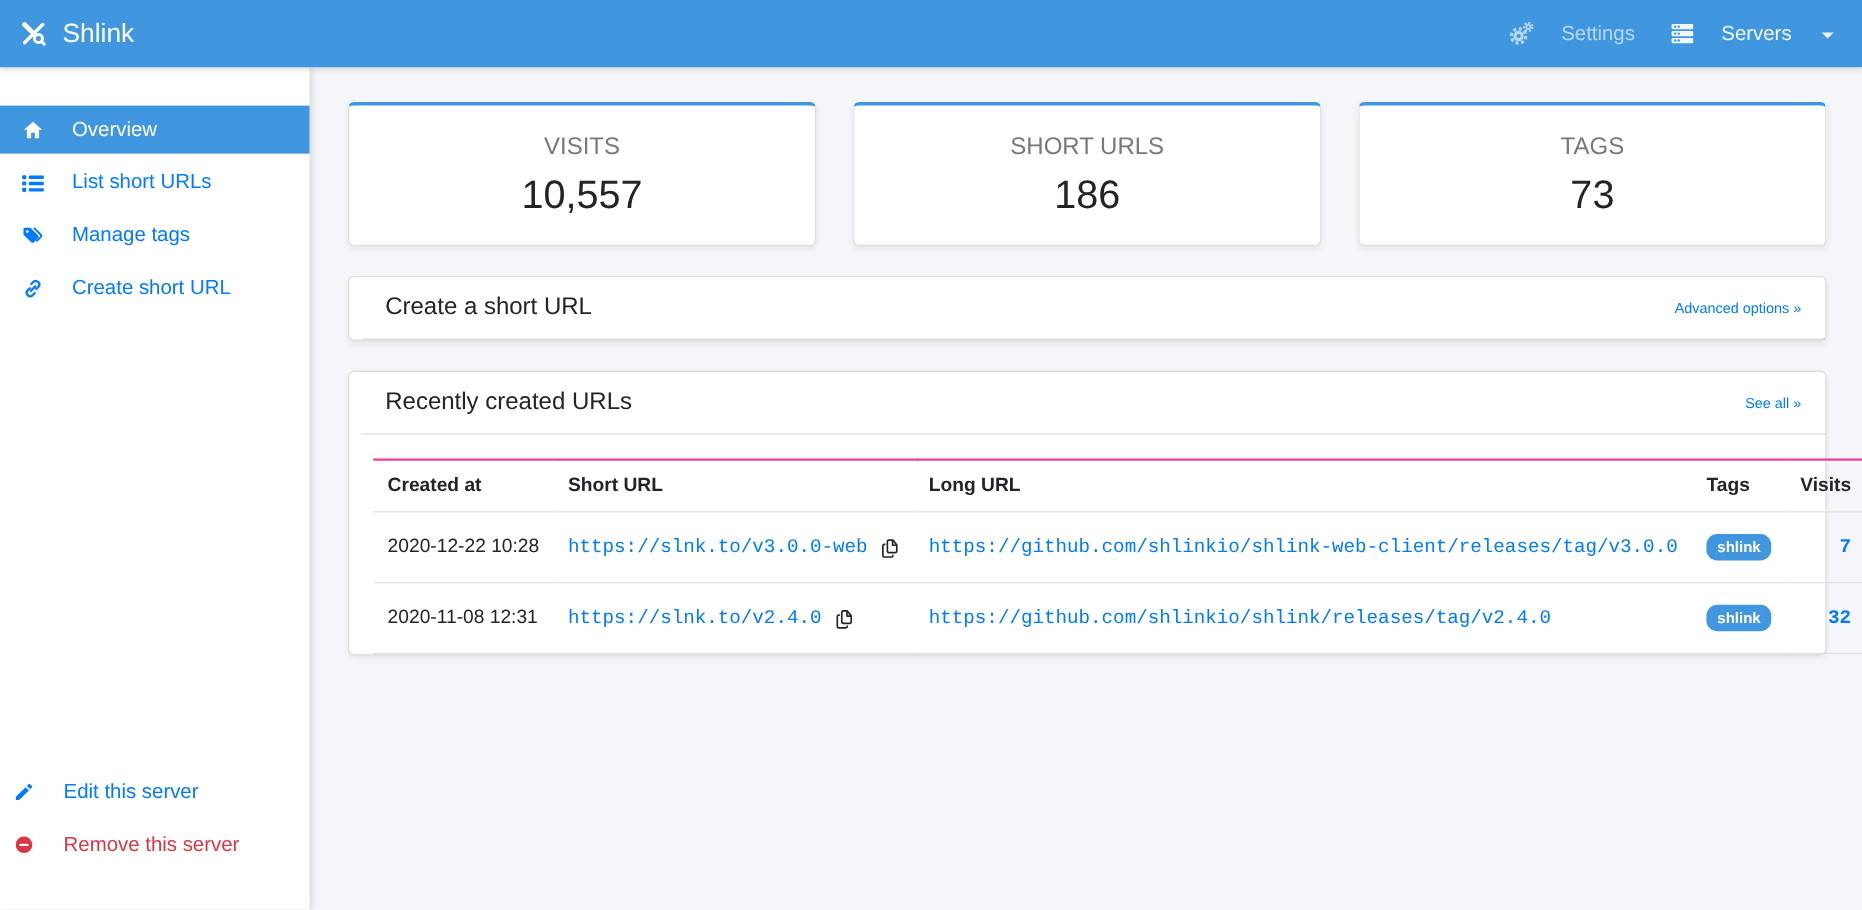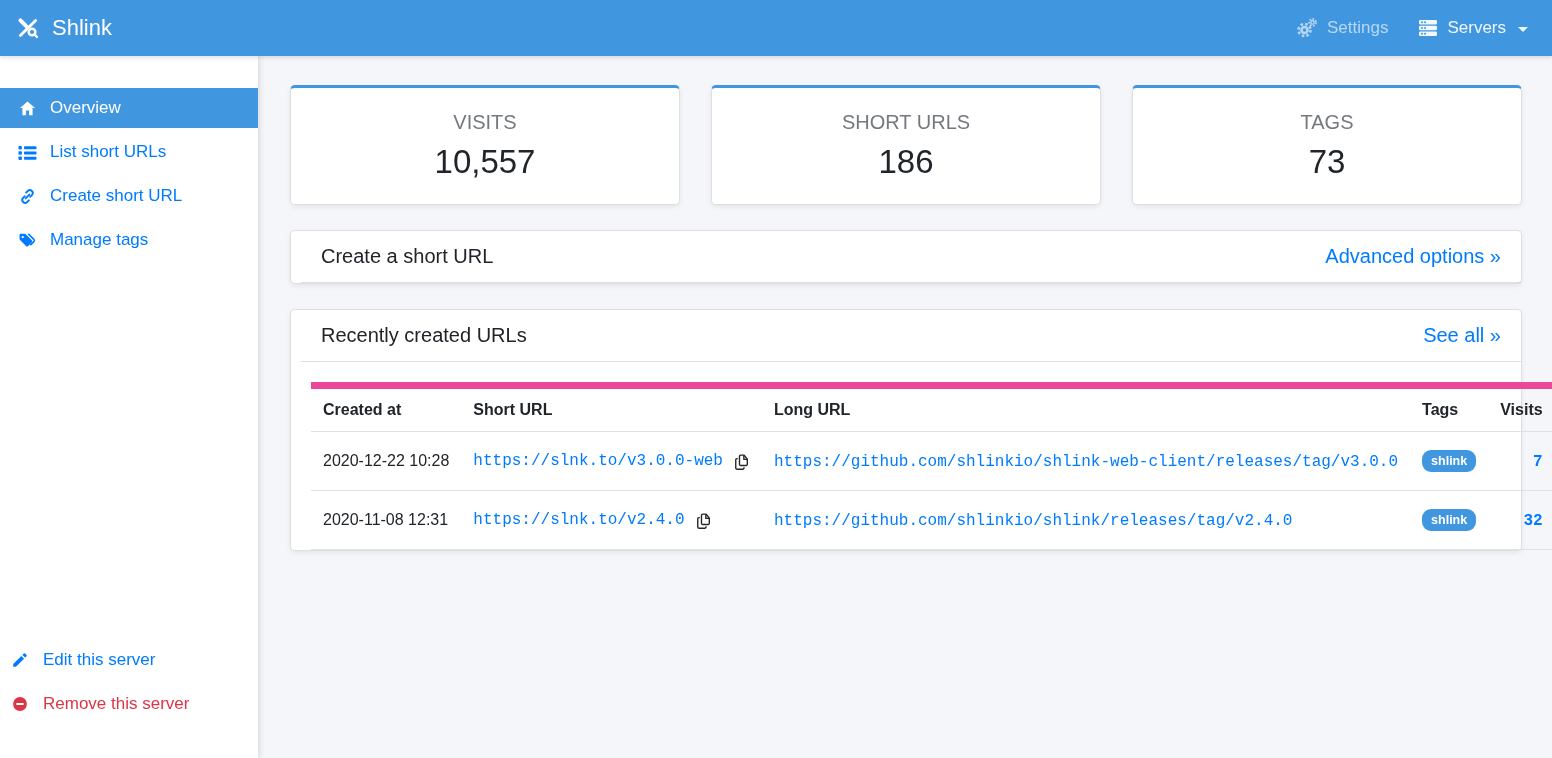--- a/index.html
+++ b/index.html
@@ -13,34 +13,34 @@
   
   .navbar {
     position:fixed; top:0; left:0; width:1552px; height:56px;
     background:#4196e0; z-index:20;
     display:flex; align-items:center; justify-content:space-between;
     padding:0 24px 0 15px;
     box-shadow:0 2px 4px rgba(0,0,0,.12);
   }
   .brand { display:flex; align-items:center; gap:11px; color:#fff; font-size:22px; cursor:pointer; }
   .nav-right { display:flex; align-items:center; gap:30px; }
-  .nav-item { display:flex; align-items:center; gap:9px; font-size:17px; cursor:pointer; }
+  .nav-item { display:flex; align-items:center; gap:22px; font-size:17px; cursor:pointer; }
   .nav-item.settings { color:rgba(255,255,255,.62); }
   .nav-item.servers  { color:rgba(255,255,255,.92); }
   .caret { width:0; height:0; border-left:5px solid transparent; border-right:5px solid transparent;
            border-top:5px solid rgba(255,255,255,.92); margin-left:3px; margin-top:2px; }
 
   
   .sidebar {
     position:fixed; top:56px; left:0; bottom:0; width:258px;
     background:#fff; box-shadow:0 0 7px rgba(0,0,0,.18); z-index:10;
     padding-top:32px;
   }
   .side-item {
-    display:flex; align-items:center; gap:13px;
+    display:flex; align-items:center; gap:23px;
     height:40px; padding:0 17px; margin-bottom:4px;
     color:#007bff; font-size:17px; cursor:pointer;
   }
   .side-item.active { background:#4196e0; color:#fff; }
   .side-item .ic { display:inline-flex; width:20px; justify-content:center; }
   .side-footer { position:absolute; left:0; right:0; bottom:24px; }
   .side-footer .side-item { height:28px; margin-bottom:16px;padding-left:10px; }
   .side-item.danger { color:#dc3545; }
 
   
@@ -59,21 +59,21 @@
 
   .panel {
     background:#fff; border:1px solid rgba(0,0,0,.125); border-radius:5px;
     box-shadow:0 2px 5px rgba(0,0,0,.07); margin-top:25px;
   }
   .panel-header {
     display:flex; align-items:center; justify-content:space-between;
     padding:14px 20px; border-bottom:1px solid rgba(0,0,0,.125);margin-left:10px;
   }
   .panel-title { font-size:20px; font-weight:400; }
-  .panel-link { color:#007bff; font-size:20px; text-decoration:none; cursor:pointer; }
+  .panel-link { color:#007bff; font-size:12px; text-decoration:none; cursor:pointer; }
 
   .panel-body { padding:22px 20px; }
   .text-input {
     display:block; width:100%; height:50px; padding:0 17px;
     font-size:18px; font-family:"Liberation Sans", sans-serif;
     border:1px solid #ced4da; border-radius:6px; color:#495057;
     margin-bottom:14px; outline:none;
   }
   .text-input::placeholder { color:#6c757d; }
   .btn-row { text-align:center; padding-top:3px; }
@@ -81,21 +81,21 @@
     background:#fff; color:#4196e0; border:1px solid #4196e0; opacity:.62;
     border-radius:5px; font-size:17px; padding:8px 16px; cursor:pointer;
     font-family:"Liberation Sans", sans-serif;
   }
 
   
   .panel-body.table-body { padding:20px 20px 0 20px; }
   table.urls { width:100%; border-collapse:collapse; font-size:16px; white-space:nowrap; }
   table.urls th {
     text-align:left; font-weight:bold; padding:12px;
-    border-top:7px solid #ec4899; border-bottom:1px solid #dee2e6;
+    border-top:2px solid #ec4899; border-bottom:1px solid #dee2e6;
   }
   table.urls td { padding:12px; border-bottom:1px solid #dee2e6; vertical-align:middle; height:32px; }
   .col-created { width:154px; } .col-short { width:228px; } .col-long { width:478px; }
   .col-tags { width:196px; } .col-visits { width:66px; } .col-menu { width:60px; }
   a.url-link { color:#007bff; text-decoration:none; cursor:pointer;font-family:Liberation Mono, monospace; }
   .short-cell { display:flex; align-items:center; gap:10px; }
   .copy-btn { background:none; border:none; cursor:pointer; display:inline-flex; padding:0; color:#212529; }
   .badge-tag {
     background:#4196e0; color:#fff; font-size:12.5px; font-weight:bold;
     padding:4px 9px; border-radius:9px; display:inline-block;
@@ -177,37 +177,37 @@
         <rect x="0.5" y="8.7" width="3.6" height="3.6" rx="0.9"></rect>
           <rect x="6.3" y="9" width="13.2" height="3" rx="0.9"></rect>
         <rect x="0.5" y="14.2" width="3.6" height="3.6" rx="0.9"></rect>
           <rect x="6.3" y="14.5" width="13.2" height="3" rx="0.9"></rect>
       </svg>
     </span>
     <span>List short URLs</span>
   </div>
   <div class="side-item">
     <span class="ic">
+      <svg width="19" height="19" viewBox="0 0 24 24">
+        <path d="M13 3.6 l7 7 a2 2 0 0 1 0 2.8 l-4.5 4.5" fill="none" stroke="currentColor" stroke-width="2"></path>
+        <path d="M2 4.9 V10 a2 2 0 0 0 .6 1.4 l7.5 7.5 a2 2 0 0 0 2.8 0 l4.5-4.5 a2 2 0 0 0 0-2.8 L9.9 4.1 a2 2 0 0 0-1.4-.6 H3.3 A1.3 1.3 0 0 0 2 4.9 Z" fill="currentColor"></path>
+        <circle cx="6" cy="7.6" r="1.4" fill="#fff"></circle>
+      </svg>
+    </span>
+    <span>Manage tags</span>
+  </div>
+  <div class="side-item">
+    <span class="ic">
       <svg width="19" height="19" viewBox="0 0 24 24" fill="none" stroke="currentColor" stroke-width="2.4" stroke-linecap="round">
         <path d="M8.6 11.6 L6.2 14 a3.7 3.7 0 0 0 5.2 5.2 l2.4-2.4"></path>
         <path d="M15.4 12.4 L17.8 10 a3.7 3.7 0 0 0 -5.2-5.2 L10.2 7.2"></path>
         <path d="M9.6 14.4 L14.4 9.6"></path>
       </svg>
     </span>
     <span>Create short URL</span>
-  </div>
-  <div class="side-item">
-    <span class="ic">
-      <svg width="19" height="19" viewBox="0 0 24 24">
-        <path d="M13 3.6 l7 7 a2 2 0 0 1 0 2.8 l-4.5 4.5" fill="none" stroke="currentColor" stroke-width="2"></path>
-        <path d="M2 4.9 V10 a2 2 0 0 0 .6 1.4 l7.5 7.5 a2 2 0 0 0 2.8 0 l4.5-4.5 a2 2 0 0 0 0-2.8 L9.9 4.1 a2 2 0 0 0-1.4-.6 H3.3 A1.3 1.3 0 0 0 2 4.9 Z" fill="currentColor"></path>
-        <circle cx="6" cy="7.6" r="1.4" fill="#fff"></circle>
-      </svg>
-    </span>
-    <span>Manage tags</span>
   </div>
 
   <div class="side-footer">
     <div class="side-item">
       <span class="ic">
         <svg width="18" height="18" viewBox="0 0 24 24" fill="currentColor">
           <path d="M3 17.4 V21 h3.6 L17.4 10.2 13.8 6.6 Z"></path>
           <path d="M20.7 6.9 a1.2 1.2 0 0 0 0-1.7 L18.8 3.3 a1.2 1.2 0 0 0-1.7 0 L15.2 5.2 18.8 8.8 Z"></path>
         </svg>
       </span>

